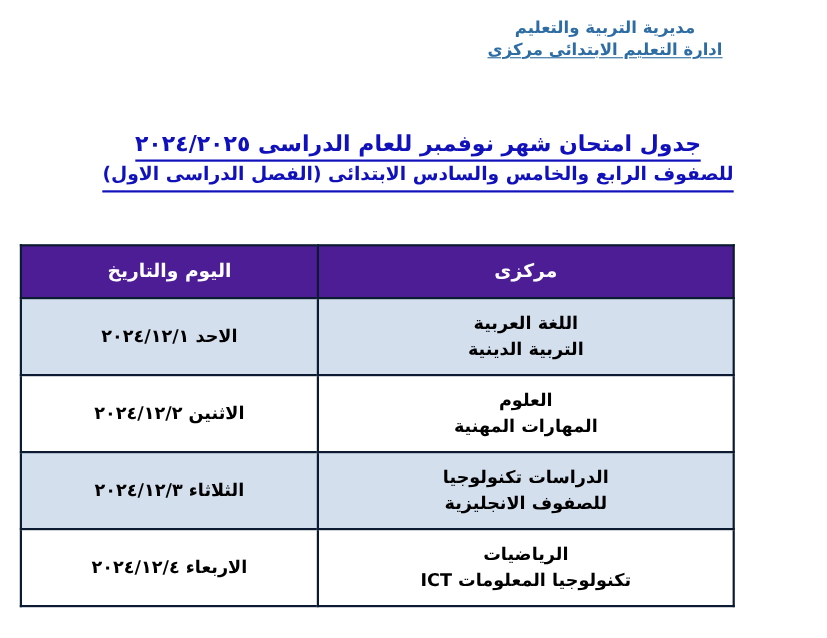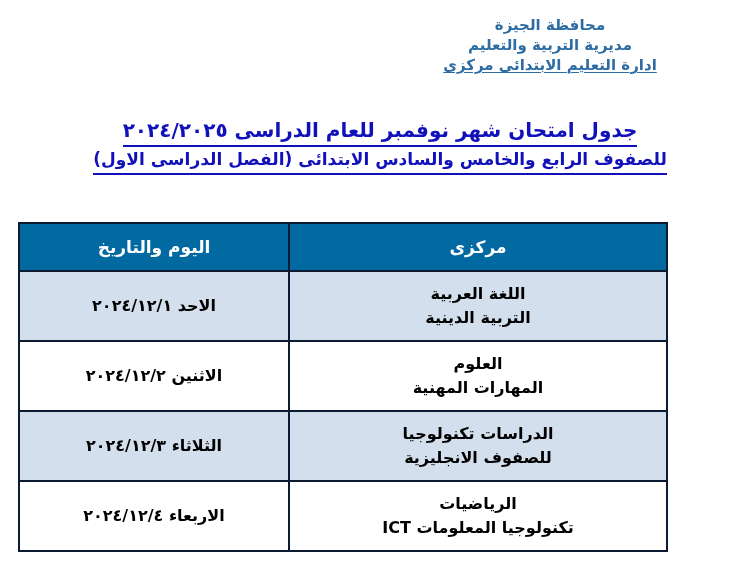--- a/index.html
+++ b/index.html
@@ -77,21 +77,21 @@
     border: 2px solid #0d1b32;
   }
   table.schedule th,
   table.schedule td {
     border: 2px solid #0d1b32;
     text-align: center;
     vertical-align: middle;
     padding: 0;
   }
   table.schedule th {
-    background: #0369a1;
+    background: #4c1d95;
     color: #ffffff;
     font-size: 17px;
     font-weight: bold;
     height: 46px;
   }
   col.col-subject { width: 378px; }
   col.col-date    { width: 270px; }
 
   table.schedule td {
     font-size: 16px;
@@ -113,21 +113,20 @@
     line-height: 1.5;
     white-space: nowrap;
   }
   .date-day { unicode-bidi: isolate; }
   .date-num { unicode-bidi: isolate; }
 </style>
 </head>
 <body>
 
 <div class="letterhead">
-  <div class="letterhead-line">محافظة الجيزة</div>
   <div class="letterhead-line">مديرية التربية والتعليم</div>
   <div class="letterhead-line underlined">ادارة التعليم الابتدائى مركزى</div>
 </div>
 
 <div class="doc-title">
   <div class="title-line"><span>جدول امتحان شهر نوفمبر للعام الدراسى ٢٠٢٤/٢٠٢٥</span></div>
   <div class="title-line second"><span>للصفوف الرابع والخامس والسادس الابتدائى (الفصل الدراسى الاول)</span></div>
 </div>
 
 <div class="schedule-wrap">

